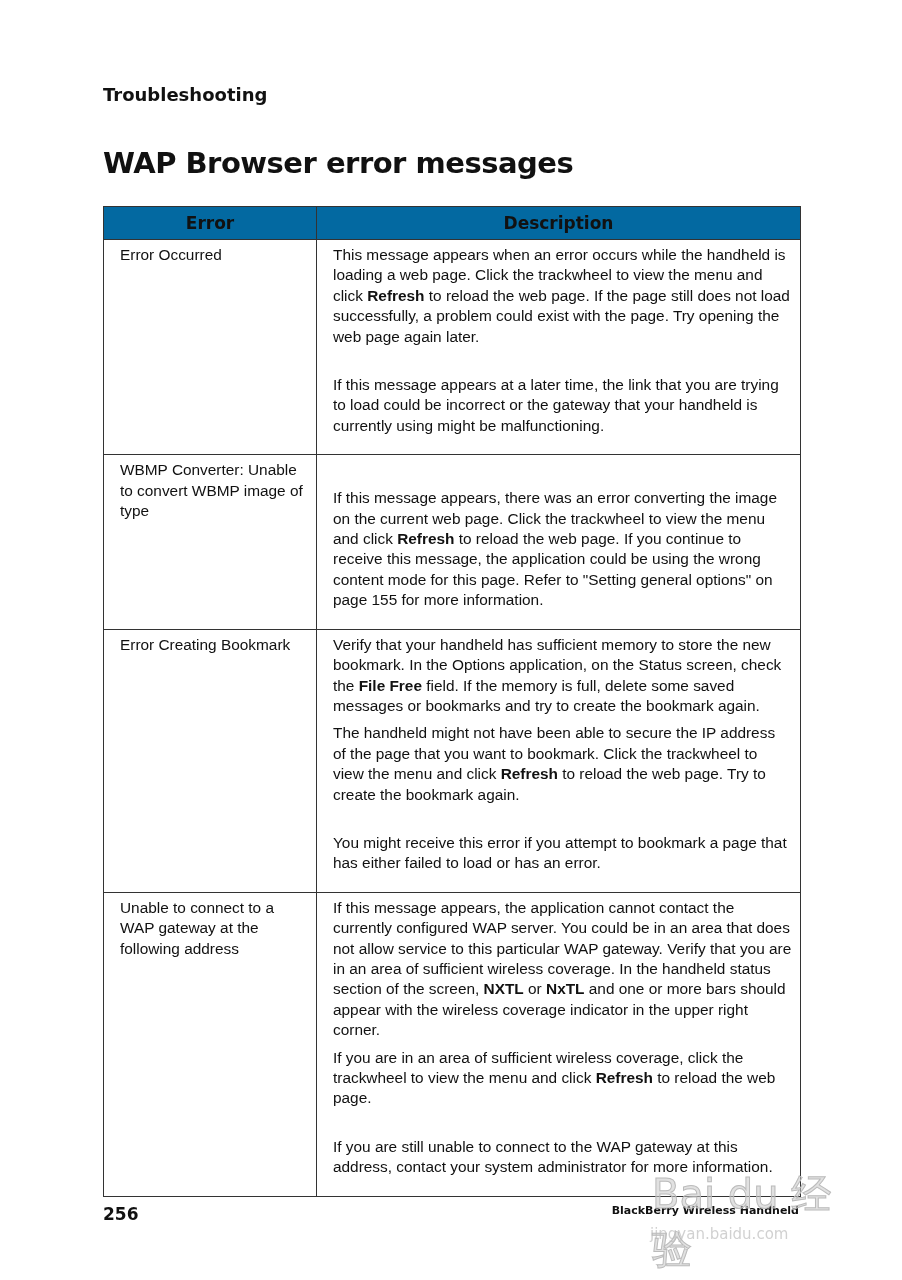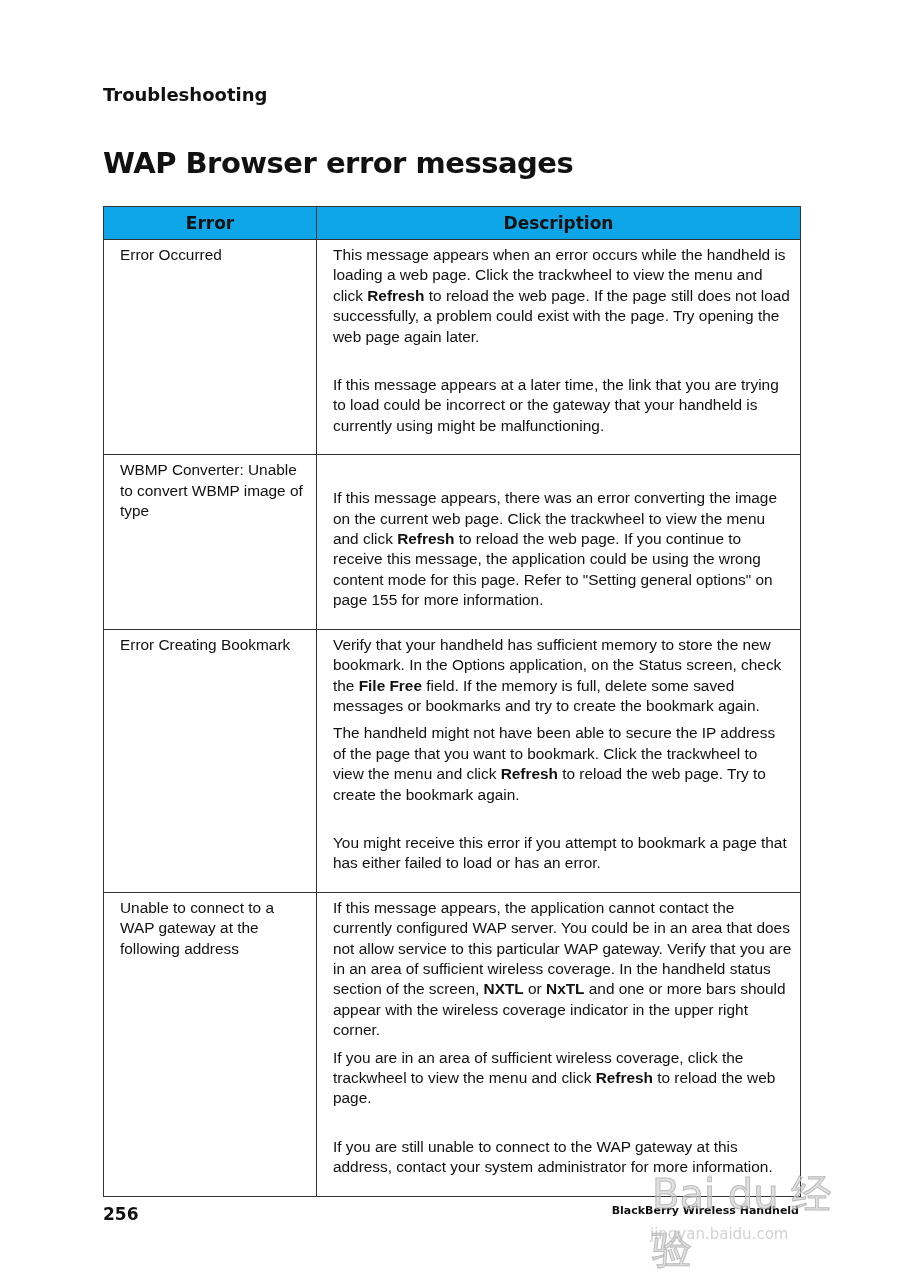--- a/index.html
+++ b/index.html
@@ -3,21 +3,21 @@
   <meta charset="utf-8">
   <style>
     html, body { margin: 0; padding: 0; background: #ffffff; }
     body { width: 902px; height: 1280px; position: relative; overflow: hidden;
            font-family: "DejaVu Sans", sans-serif; color: #111; }
     .section-label { position: absolute; left: 103px; top: 84px; font-size: 18px; font-weight: bold; }
     .page-title { position: absolute; left: 103px; top: 146px; font-size: 29px; font-weight: bold; margin: 0; letter-spacing: -0.5px; }
     table.err { position: absolute; left: 103px; top: 206px; width: 698px; border-collapse: collapse;
                 font-family: "Liberation Sans", sans-serif; font-size: 15.4px; line-height: 20.4px; }
     table.err th, table.err td { border: 1.2px solid #333; vertical-align: top; }
-    table.err th { background: #0ea5e9; font-family: "DejaVu Sans", sans-serif; font-size: 17px; font-weight: bold;
+    table.err th { background: #0369a1; font-family: "DejaVu Sans", sans-serif; font-size: 17px; font-weight: bold;
                    height: 32px; padding: 0; text-align: center; vertical-align: middle; border-bottom: 1.5px solid #333; }
     table.err td.col-err { width: 188px; padding: 5px 8px 8px 16px; }
     table.err td.col-desc { padding: 5px 8px 18px 16px; }
     table.err td.col-desc p { margin: 0 0 7px 0; }
     table.err td.col-desc p:last-child { margin-bottom: 0; margin-top: 28px; }
     .b { font-weight: bold; }
     .footer-page { position: absolute; left: 103px; top: 1204px; font-size: 17px; font-weight: bold; }
     .footer-book { position: absolute; right: 103px; top: 1204px; font-size: 11px; font-weight: bold; }
     .watermark { position: absolute; left: 640px; top: 1145px; width: 210px; height: 110px; color: #d6d6d6;
                  font-family: "DejaVu Sans", sans-serif; pointer-events: none; }

